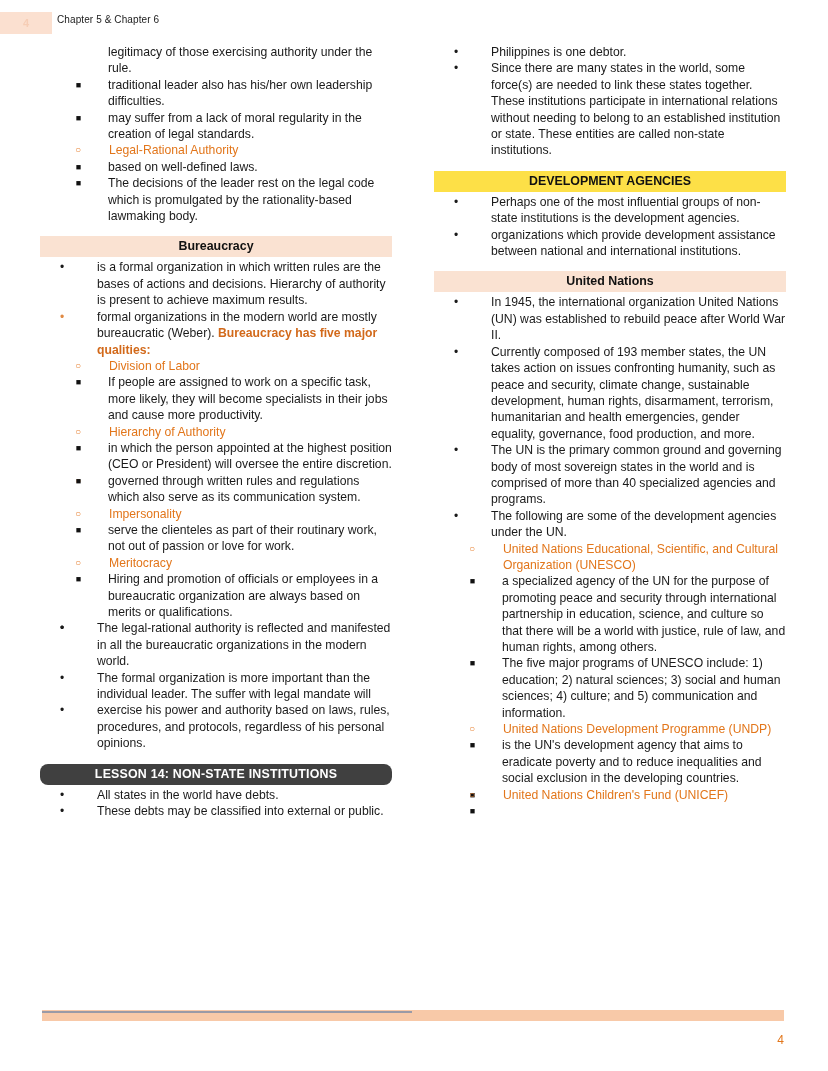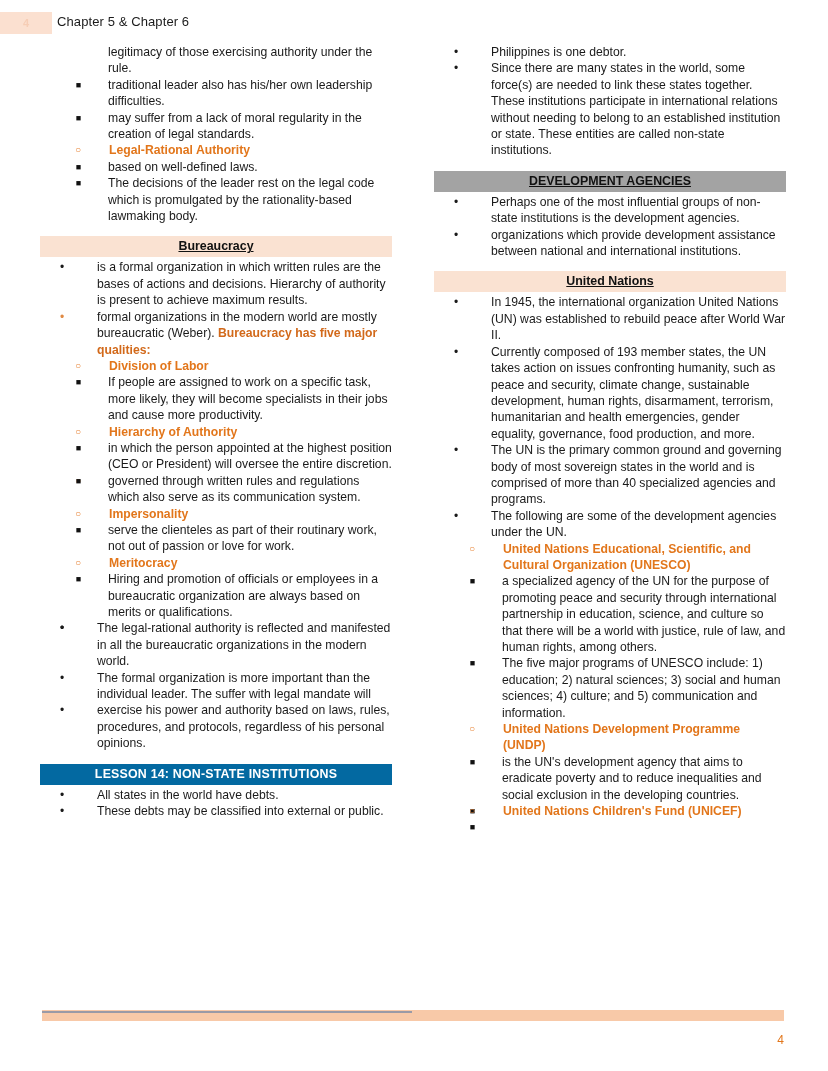--- a/index.html
+++ b/index.html
@@ -33,21 +33,21 @@
     color: #f6cdb5;
     font-size: 11px;
     font-weight: bold;
     text-align: center;
     line-height: 22px;
   }
   .header-title {
     position: absolute;
     left: 57px;
     top: 14px;
-    font-size: 13px;
+    font-size: 10px;
     color: #1b1b1b;
     letter-spacing: 0.1px;
   }
 
   
   .columns {
     position: absolute;
     top: 44px;
     left: 0;
     width: 828px;
@@ -63,23 +63,23 @@
 
   
   .banner {
     font-size: 12.4px;
     font-weight: bold;
     text-align: center;
     padding: 3px 0 3px 0;
     margin: 12px 0 2px 0;
     line-height: 15px;
   }
-  .banner.light  { background: #fae2d2; color: #111; text-decoration: underline; }
-  .banner.medium { background: #a3a3a3; color: #111; text-decoration: underline; }
-  .banner.solid  { background: #0369a1; color: #ffffff; letter-spacing: 0.2px; }
+  .banner.light  { background: #fae2d2; color: #111; }
+  .banner.medium { background: #fde047; color: #111; }
+  .banner.solid  { background: #404040; color: #ffffff; letter-spacing: 0.2px; border-radius: 8px; }
 
   
   ul.lv1, ul.lv2, ul.lv3 {
     margin: 0;
     padding: 0;
     list-style: none;
   }
   ul.lv1 > li,
   ul.lv2 > li,
   ul.lv3 > li {
@@ -134,21 +134,21 @@
     text-align: center;
     font-size: 9px;
     line-height: 16.4px;
     color: #111;
   }
 
   .txt { display: block; }
 
   .orange-head {
     color: #e2761b;
-    font-weight: bold;
+    font-weight: normal;
   }
   .orange-inline {
     color: #d2691a;
     font-weight: bold;
   }
   .bullet-orange { color: #e08a44 !important; }
 
   
   .footer-rule {
     position: absolute;

